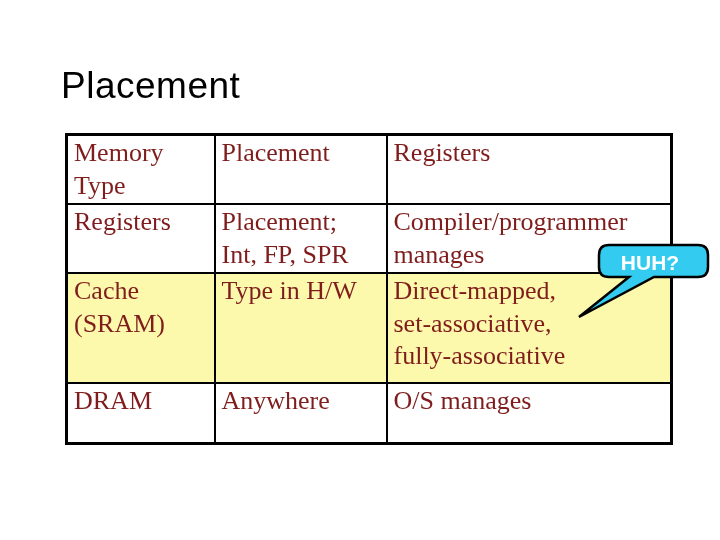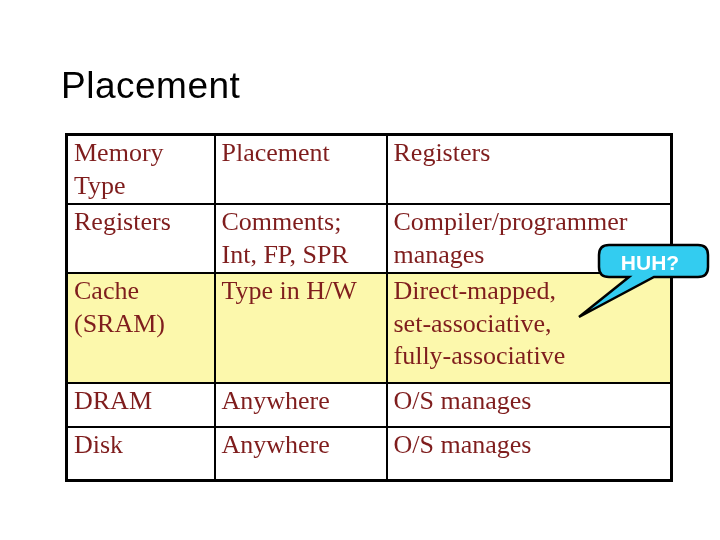--- a/index.html
+++ b/index.html
@@ -11,21 +11,21 @@
   table.mem{position:absolute;left:65px;top:133px;width:605px;
             border-collapse:collapse;table-layout:fixed;
             border:3px solid #000000;
             font-size:26px;line-height:1.25;color:#7f1d1d;}
   table.mem th, table.mem td{
             border:2px solid #000000;vertical-align:top;text-align:left;
             font-weight:400;padding:1px 2px 1px 6px;white-space:pre-line;overflow:hidden;}
   tr.r-head{height:67px;}
   tr.r-reg{height:68px;}
   tr.r-cache{height:110px;}
-  tr.r-dram{height:44px;}
+  tr.r-dram{height:60px;}
   tr.r-disk{height:53px;}
   tr.hl td{background:#FCF8AC;}
   td.em{}
   svg.callout{position:absolute;left:0;top:0;width:720px;height:540px;pointer-events:none;}
   svg.callout text{font-family:"Liberation Sans",sans-serif;font-size:21px;font-weight:700;}
 </style>
 </head>
 <body>
 
 <div class="slide">
@@ -40,43 +40,38 @@
     </colgroup>
     <tbody>
       <tr class="r-head">
         <th>Memory
 Type</th>
         <th>Placement</th>
         <th>Registers</th>
       </tr>
       <tr class="r-reg">
         <td>Registers</td>
-        <td>Comments;
+        <td>Placement;
 Int, FP, SPR</td>
         <td>Compiler/programmer
 manages</td>
       </tr>
       <tr class="r-cache hl">
         <td>Cache
 (SRAM)</td>
         <td>Type in H/W</td>
         <td class="em">Direct-mapped,
 set-associative,
 fully-associative</td>
       </tr>
       <tr class="r-dram">
         <td>DRAM</td>
         <td>Anywhere</td>
         <td>O/S manages</td>
       </tr>
-      <tr class="r-disk">
-        <td>Disk</td>
-        <td>Anywhere</td>
-        <td>O/S manages</td>
-      </tr>
     </tbody>
   </table>
 
   <svg class="callout" viewBox="0 0 720 540">
     <path d="M 609 245 L 698 245 Q 708 245 708 255 L 708 267 Q 708 277 698 277
              L 654 277 L 579 317 L 629 277 L 609 277 Q 599 277 599 267
              L 599 255 Q 599 245 609 245 Z" stroke="#000000" stroke-width="2.5" stroke-linejoin="miter" fill="#33CCF0"></path>
     <text x="650" y="270" text-anchor="middle" fill="#FFFFFF">HUH?</text>
   </svg>
 

